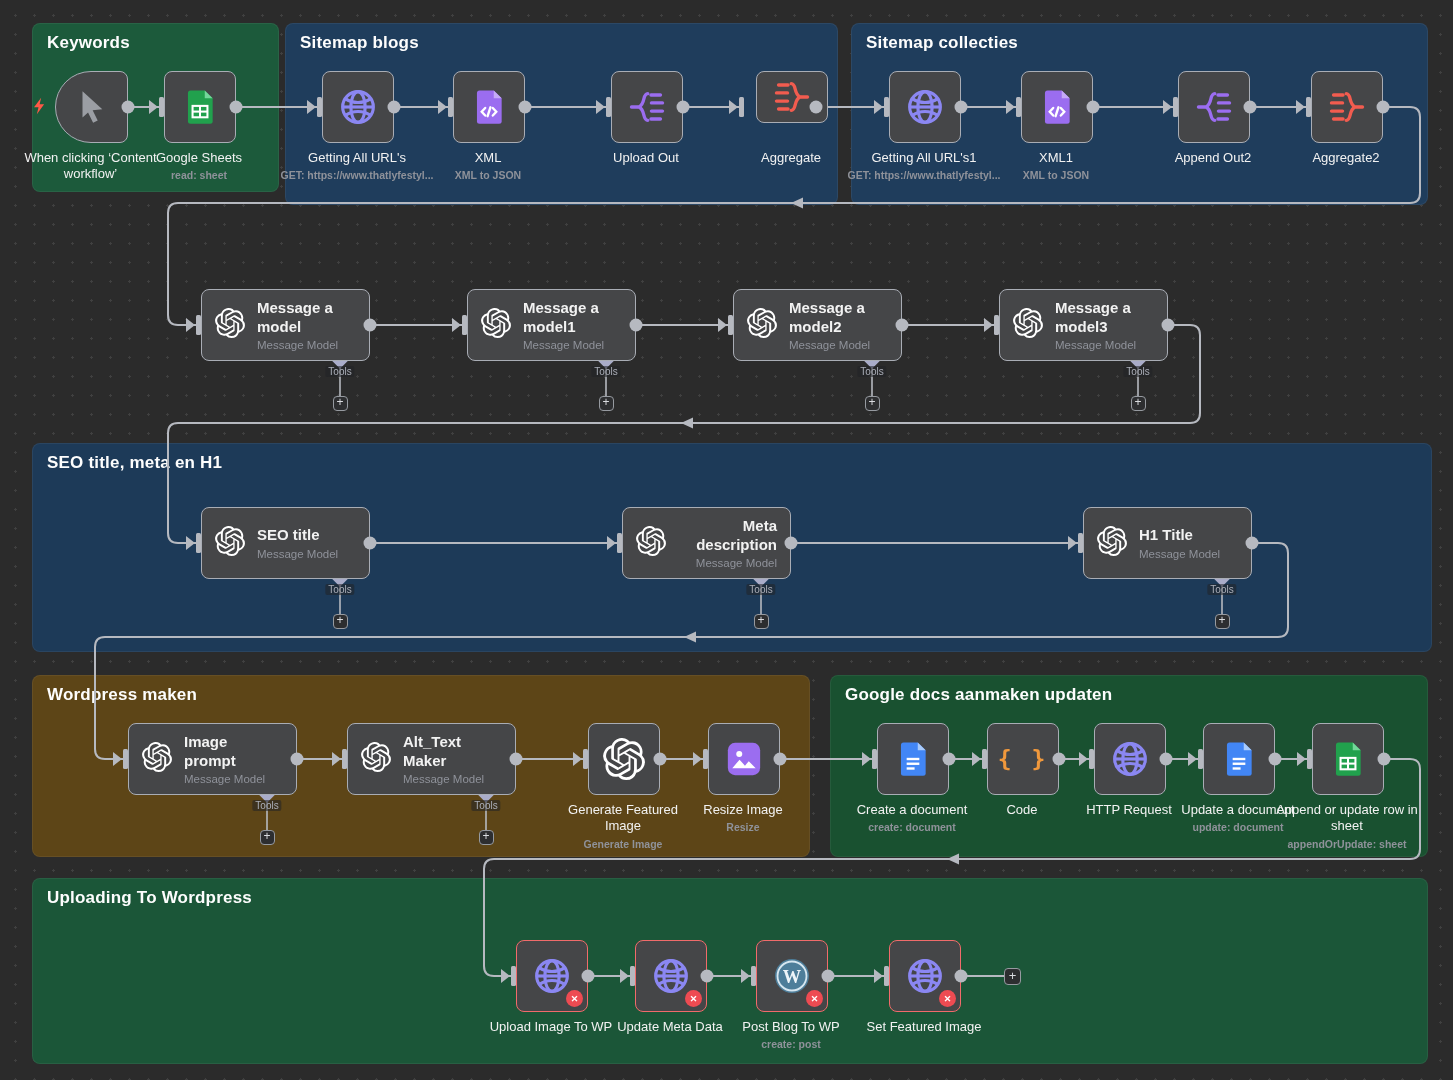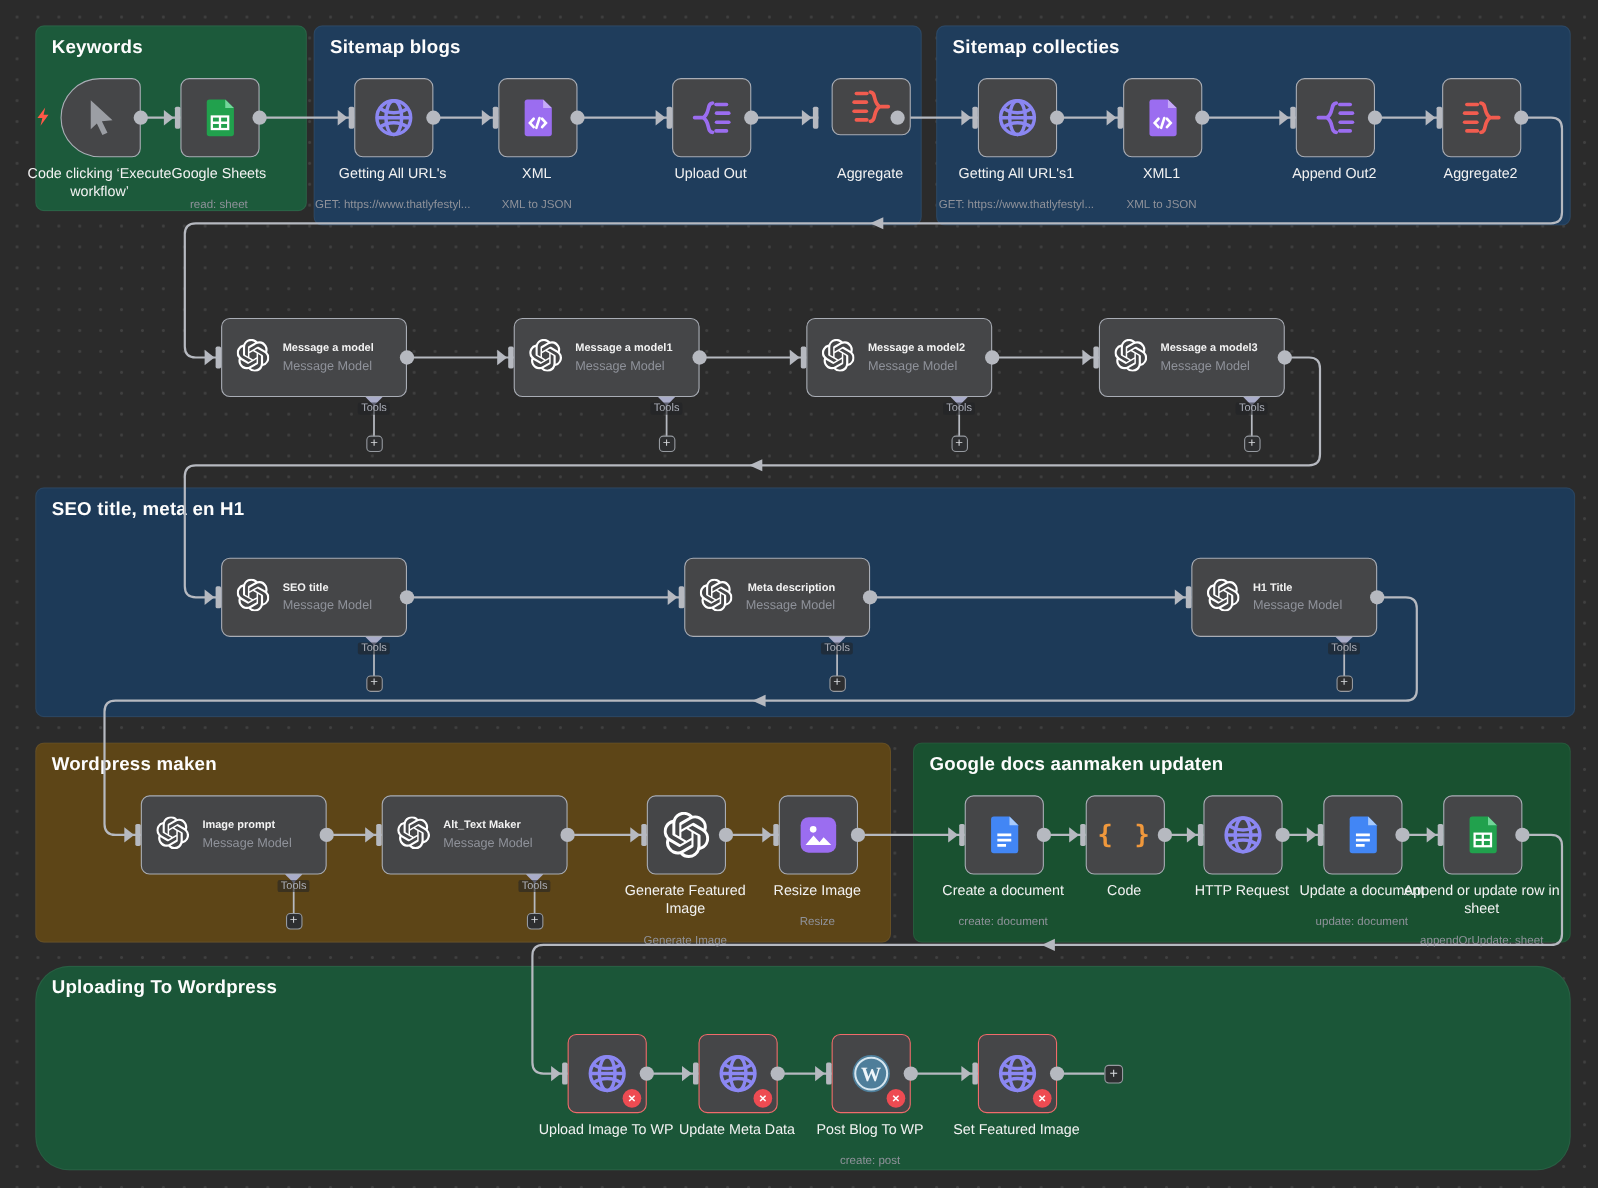--- a/index.html
+++ b/index.html
@@ -12,24 +12,24 @@
   }
   .group{position:absolute;border-radius:8px;border:1px solid rgba(255,255,255,.06);z-index:1;}
   .group-label{position:absolute;top:9px;left:14px;font-size:17px;font-weight:700;color:#fdfdfd;letter-spacing:.2px;white-space:nowrap;}
   svg.layer{position:absolute;left:0;top:0;z-index:2;pointer-events:none;}
   svg.layer.ports{z-index:4;}
   .node{position:absolute;background:#454648;border:1.8px solid #a9adb5;border-radius:8px;box-sizing:border-box;z-index:3;}
   .node.trigger{border-radius:36px 8px 8px 36px;}
   .node.error{border-color:#f16b6b;}
   .sq-icon{position:absolute;inset:0;display:flex;align-items:center;justify-content:center;}
   .node-label{position:absolute;text-align:center;color:#f2f2f2;font-size:13px;font-weight:500;line-height:1.25;}
-  .node-sub{color:#8f929a;font-size:10.5px;margin-top:14px;white-space:nowrap;font-weight:400;}
+  .node-sub{color:#8f929a;font-size:10.5px;margin-top:3px;white-space:nowrap;font-weight:700;}
   .wide-inner{display:flex;align-items:center;height:100%;padding:0 13px;gap:12px;box-sizing:border-box;}
   .wide-text{min-width:0;}
-  .wide-text .t{color:#f2f2f2;font-size:10px;font-weight:600;line-height:1.22;max-width:110px;}
+  .wide-text .t{color:#f2f2f2;font-size:15px;font-weight:600;line-height:1.22;max-width:110px;}
   .wide-text .s{color:#8f929a;font-size:11.5px;margin-top:3px;white-space:nowrap;}
   .plus-btn{position:absolute;width:15px;height:15px;background:#2d2e30;border:1.6px solid #969aa0;border-radius:4px;color:#d9dbdf;font-size:12px;line-height:11px;text-align:center;box-sizing:border-box;z-index:5;cursor:pointer;}
   .endpoint-btn{width:17px;height:17px;font-size:13px;line-height:13px;}
   .err-badge{position:absolute;right:4px;bottom:4px;width:17px;height:17px;border-radius:50%;background:#ee4b52;color:#fff;font-size:9px;font-weight:700;display:flex;align-items:center;justify-content:center;z-index:6;}
   .tools-label{position:absolute;font-size:10px;color:#abaeb8;background:rgba(33,34,38,.55);padding:0 3px;border-radius:2px;z-index:4;transform:translateX(-50%);white-space:nowrap;}
   .code-glyph{color:#f0983c;font-size:23px;font-weight:700;letter-spacing:3px;font-family:"DejaVu Sans Mono",monospace;}
   .zap{position:absolute;z-index:3;}
 </style>
 </head>
 <body>
@@ -126,21 +126,21 @@
     </div>
     <div class="group" style="left: 32px; top: 443px; width: 1398px; height: 207px; background: rgb(29, 58, 88);">
       <div class="group-label">SEO title, meta en H1</div>
     </div>
     <div class="group" style="left: 32px; top: 675px; width: 776px; height: 180px; background: rgb(93, 69, 23);">
       <div class="group-label">Wordpress maken</div>
     </div>
     <div class="group" style="left: 830px; top: 675px; width: 596px; height: 180px; background: rgb(25, 81, 48);">
       <div class="group-label">Google docs aanmaken updaten</div>
     </div>
-    <div class="group" style="left: 32px; top: 878px; width: 1394px; height: 184px; background: rgb(27, 86, 56); border-radius: 31px;">
+    <div class="group" style="left: 32px; top: 878px; width: 1394px; height: 184px; background: rgb(27, 86, 56);">
       <div class="group-label">Uploading To Wordpress</div>
     </div>
     <svg class="layer" width="1453" height="1080">
       <path d="M 128 107 L 164 107" fill="none" stroke="#b6b9c0" stroke-width="2" style="pointer-events: stroke;"></path>
       <path d="M 236 107 L 322 107" fill="none" stroke="#b6b9c0" stroke-width="2" style="pointer-events: stroke;"></path>
       <path d="M 394 107 L 453 107" fill="none" stroke="#b6b9c0" stroke-width="2" style="pointer-events: stroke;"></path>
       <path d="M 525 107 L 611 107" fill="none" stroke="#b6b9c0" stroke-width="2" style="pointer-events: stroke;"></path>
       <path d="M 683 107 L 744 107" fill="none" stroke="#b6b9c0" stroke-width="2" style="pointer-events: stroke;"></path>
       <path d="M 816 107 L 889 107" fill="none" stroke="#b6b9c0" stroke-width="2" style="pointer-events: stroke;"></path>
       <path d="M 961 107 L 1021 107" fill="none" stroke="#b6b9c0" stroke-width="2" style="pointer-events: stroke;"></path>
@@ -190,21 +190,21 @@
       <line x1="486" y1="795" x2="486" y2="837" stroke="#b6b9c0" stroke-width="1.6"></line>
       <rect x="480.5" y="789.5" width="11" height="11" fill="#a9acc9" transform="rotate(45 486 795)"></rect>
     </svg>
     <div class="node trigger" style="left: 55px; top: 71px; width: 73px; height: 72px;">
       <div class="sq-icon">
         <svg width="38" height="38">
           <use href="#i-cursor"></use>
         </svg>
       </div>
       <div class="node-label" style="top: 78px; left: -43px; width: 155px;">
-        <div>Code clicking ‘Execute workflow’</div>
+        <div>When clicking ‘Content workflow’</div>
       </div>
     </div>
     <div class="node " style="left: 164px; top: 71px; width: 72px; height: 72px;">
       <div class="sq-icon">
         <svg width="38" height="38">
           <use href="#i-sheets"></use>
         </svg>
       </div>
       <div class="node-label" style="top: 78px; left: -31px; width: 130px;">
         <div>Google Sheets</div>

